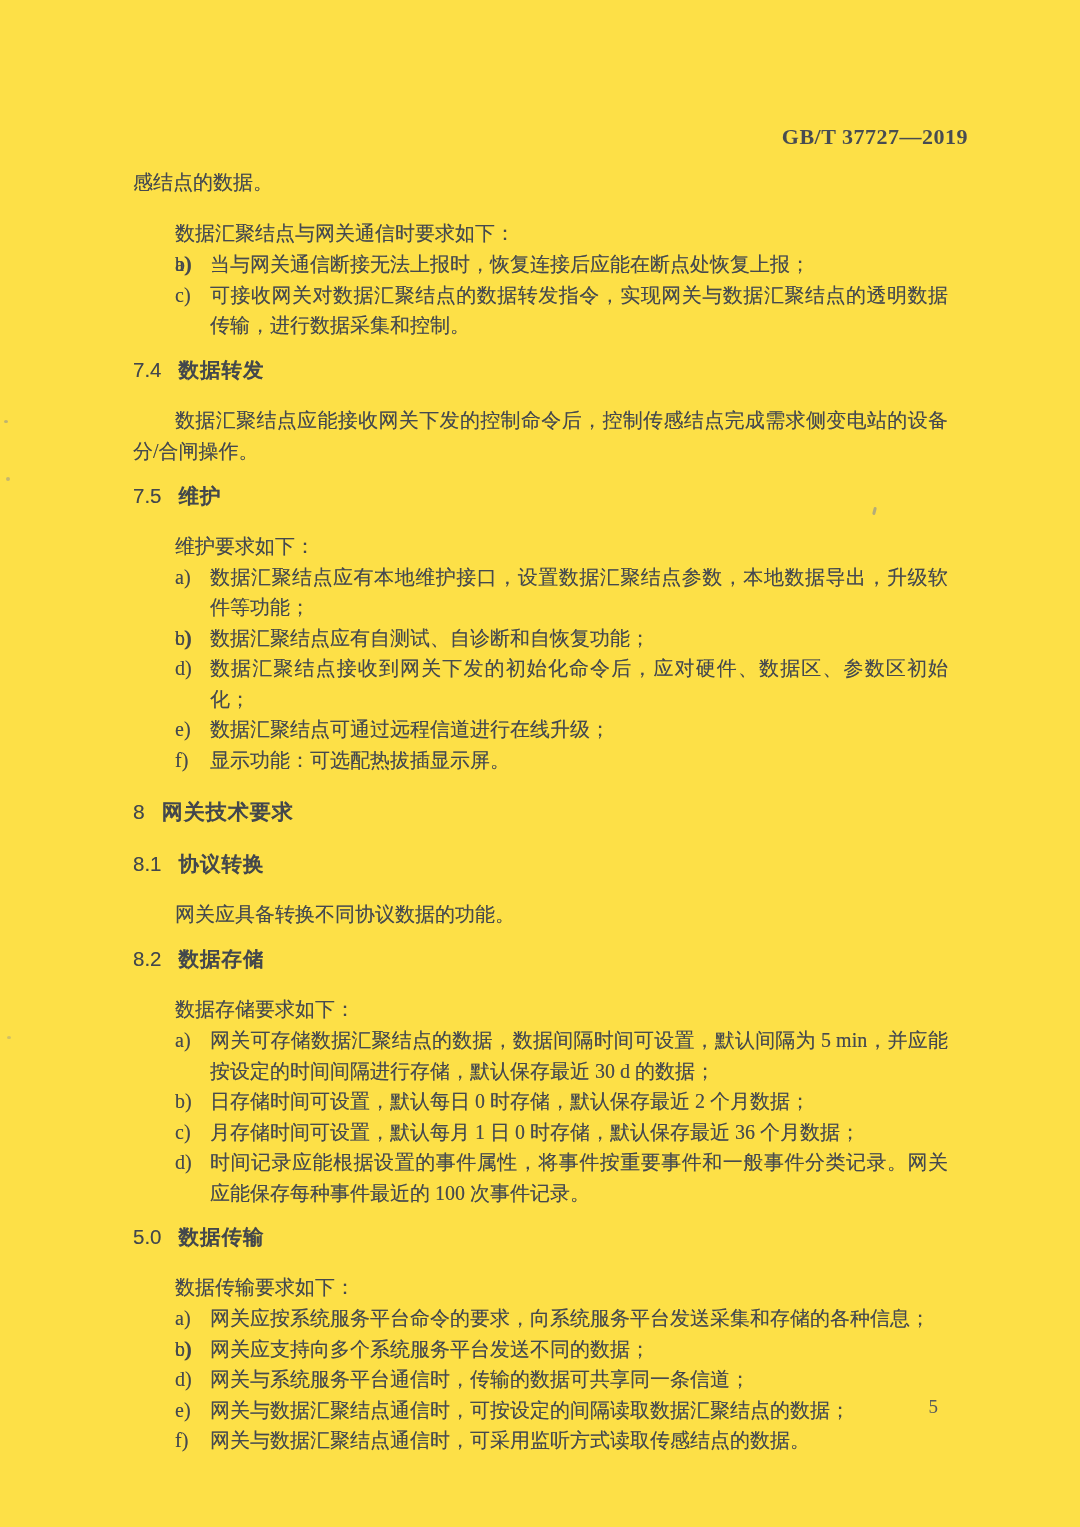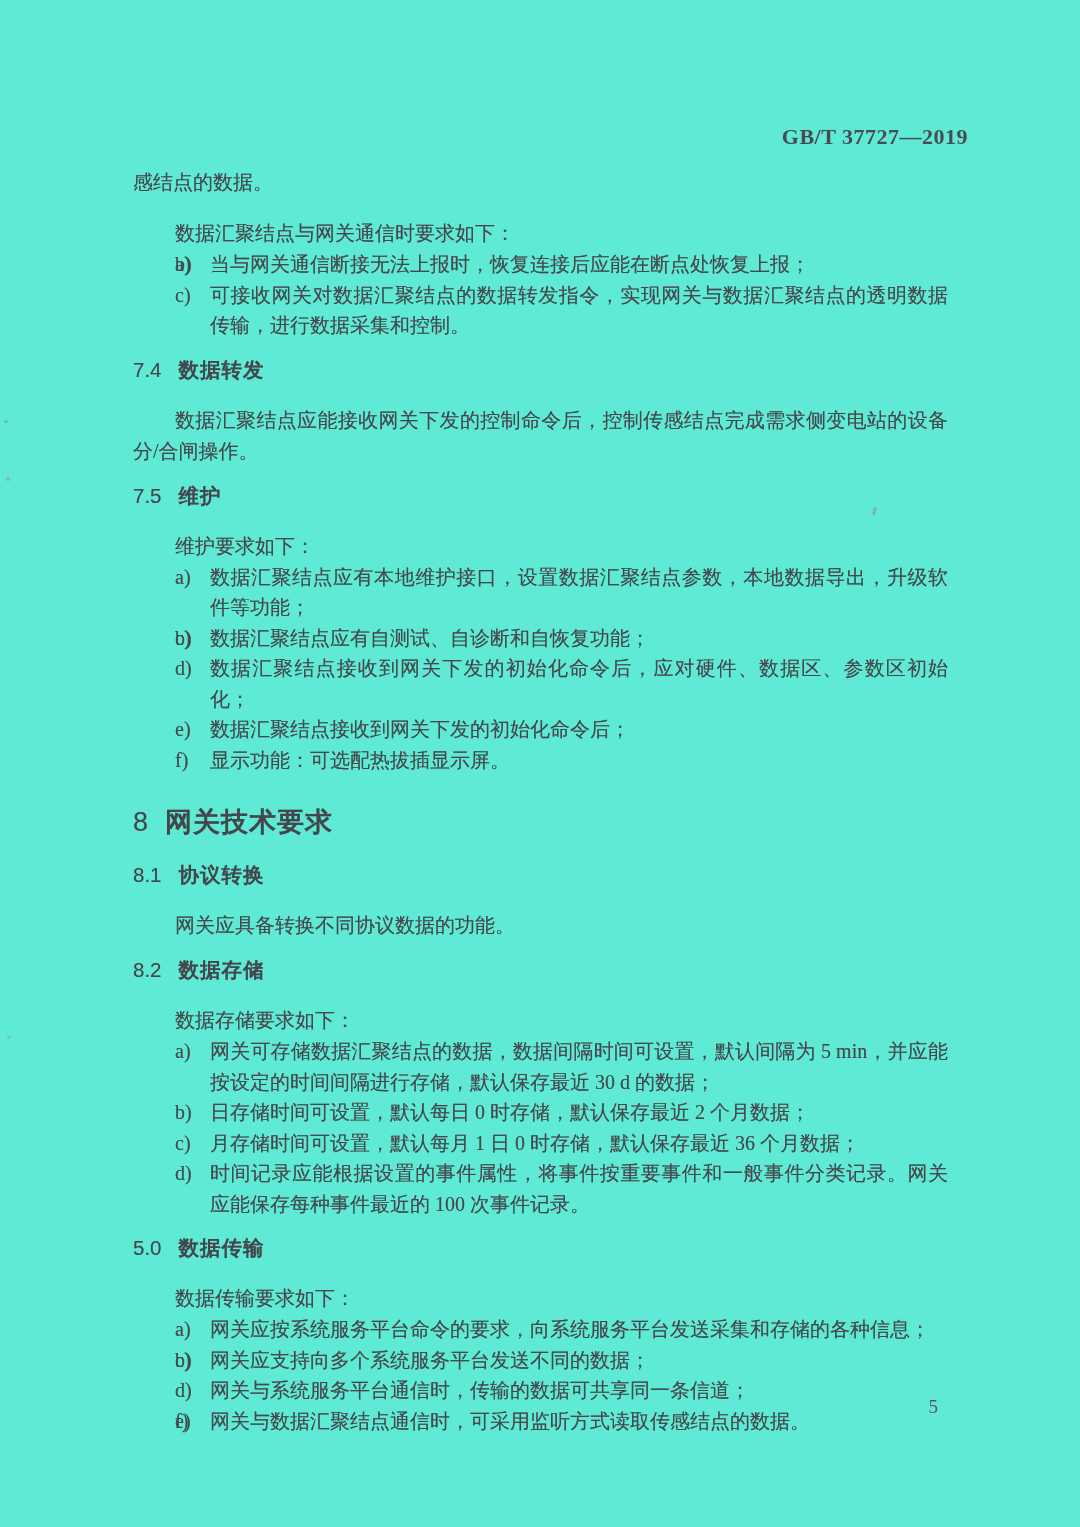--- a/index.html
+++ b/index.html
@@ -4,21 +4,21 @@
 <style>
   html, body {
     margin: 0;
     padding: 0;
     background: #ffffff;
   }
   .page {
     position: relative;
     width: 1080px;
     height: 1527px;
-    background: #5eead4;
+    background: #fde047;
     overflow: hidden;
     font-family: "Liberation Serif", "DejaVu Serif", serif;
     color: #45494e;
   }
   
   .running-header {
     position: absolute;
     top: 124px;
     right: 112px;
     font-family: "Liberation Serif", "DejaVu Serif", serif;
@@ -65,23 +65,23 @@
     color: #43474c;
     text-align: left;
     text-shadow: 0 0 0.5px rgba(80,85,90,0.45);
   }
   .heading.h2 {
     font-size: 20.5px;
     line-height: 31px;
     margin: 13px 0 11px 0;
   }
   .heading.h1 {
-    font-size: 27px;
+    font-size: 21px;
     line-height: 31px;
-    margin: 32px 0 21px 0;
+    margin: 21px 0 21px 0;
   }
   .h-num {
     font-weight: 500;
     margin-right: 17px;
   }
   .h-title {
     font-weight: 700;
     letter-spacing: 1px;
   }
   
@@ -128,42 +128,42 @@
       </div>
       <div class="heading h2"><span class="h-num">7.4</span><span class="h-title">数据转发</span></div>
       <p class="para indent">数据汇聚结点应能接收网关下发的控制命令后，控制传感结点完成需求侧变电站的设备分/合闸操作。</p>
       <div class="heading h2"><span class="h-num">7.5</span><span class="h-title">维护</span></div>
       <p class="para indent">维护要求如下：</p>
       <div class="list">
         <div class="list-item"><span class="li-label">a)</span><span class="li-text">数据汇聚结点应有本地维护接口，设置数据汇聚结点参数，本地数据导出，升级软件等功能；</span></div>
         <div class="list-item"><span class="li-label">b)</span></div>
         <div class="list-item"><span class="li-label">c)</span><span class="li-text">数据汇聚结点应有自测试、自诊断和自恢复功能；</span></div>
         <div class="list-item"><span class="li-label">d)</span><span class="li-text">数据汇聚结点接收到网关下发的初始化命令后，应对硬件、数据区、参数区初始化；</span></div>
-        <div class="list-item"><span class="li-label">e)</span><span class="li-text">数据汇聚结点接收到网关下发的初始化命令后；</span></div>
+        <div class="list-item"><span class="li-label">e)</span><span class="li-text">数据汇聚结点可通过远程信道进行在线升级；</span></div>
         <div class="list-item"><span class="li-label">f)</span><span class="li-text">显示功能：可选配热拔插显示屏。</span></div>
       </div>
       <div class="heading h1"><span class="h-num">8</span><span class="h-title">网关技术要求</span></div>
       <div class="heading h2"><span class="h-num">8.1</span><span class="h-title">协议转换</span></div>
       <p class="para indent">网关应具备转换不同协议数据的功能。</p>
       <div class="heading h2"><span class="h-num">8.2</span><span class="h-title">数据存储</span></div>
       <p class="para indent">数据存储要求如下：</p>
       <div class="list">
         <div class="list-item"><span class="li-label">a)</span><span class="li-text">网关可存储数据汇聚结点的数据，数据间隔时间可设置，默认间隔为 5 min，并应能按设定的时间间隔进行存储，默认保存最近 30 d 的数据；</span></div>
         <div class="list-item"><span class="li-label">b)</span><span class="li-text">日存储时间可设置，默认每日 0 时存储，默认保存最近 2 个月数据；</span></div>
         <div class="list-item"><span class="li-label">c)</span><span class="li-text">月存储时间可设置，默认每月 1 日 0 时存储，默认保存最近 36 个月数据；</span></div>
         <div class="list-item"><span class="li-label">d)</span><span class="li-text">时间记录应能根据设置的事件属性，将事件按重要事件和一般事件分类记录。网关应能保存每种事件最近的 100 次事件记录。</span></div>
       </div>
       <div class="heading h2"><span class="h-num">5.0</span><span class="h-title">数据传输</span></div>
       <p class="para indent">数据传输要求如下：</p>
       <div class="list">
         <div class="list-item"><span class="li-label">a)</span><span class="li-text">网关应按系统服务平台命令的要求，向系统服务平台发送采集和存储的各种信息；</span></div>
         <div class="list-item"><span class="li-label">b)</span></div>
         <div class="list-item"><span class="li-label">c)</span><span class="li-text">网关应支持向多个系统服务平台发送不同的数据；</span></div>
         <div class="list-item"><span class="li-label">d)</span><span class="li-text">网关与系统服务平台通信时，传输的数据可共享同一条信道；</span></div>
-        <div class="list-item"><span class="li-label">e)</span></div>
+        <div class="list-item"><span class="li-label">e)</span><span class="li-text">网关与数据汇聚结点通信时，可按设定的间隔读取数据汇聚结点的数据；</span></div>
         <div class="list-item"><span class="li-label">f)</span><span class="li-text">网关与数据汇聚结点通信时，可采用监听方式读取传感结点的数据。</span></div>
       </div>
     </main>
 
   <div class="page-footer">
     <span>5</span>
   </div>
 
   <div class="speck s1"></div>
   <div class="speck s2"></div>

